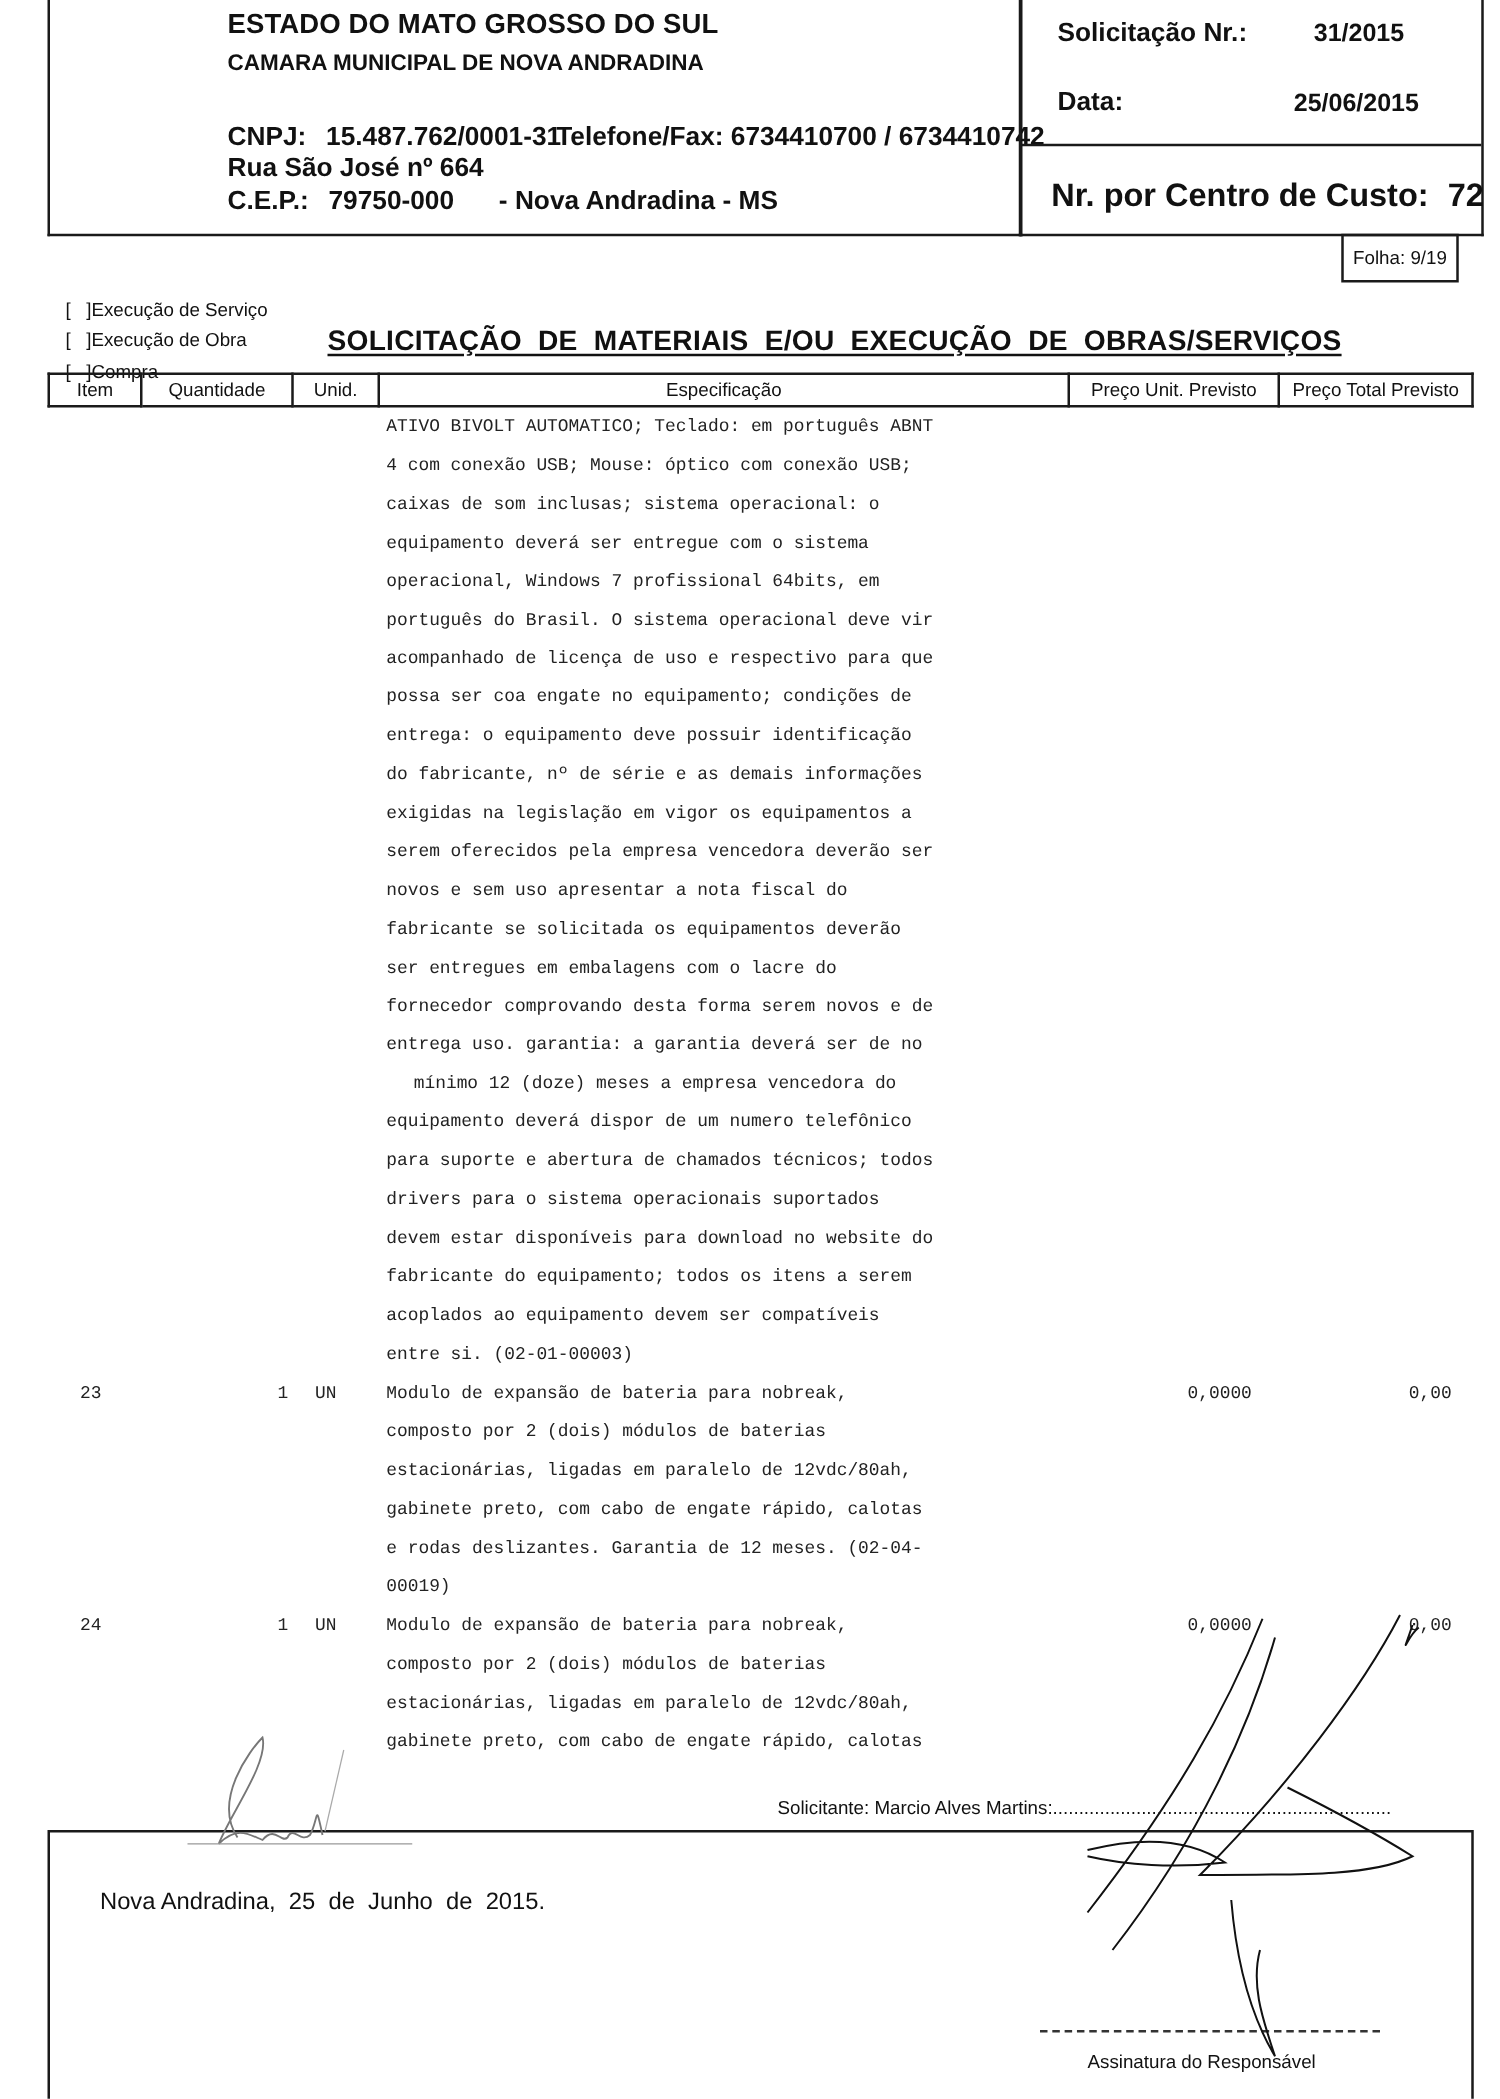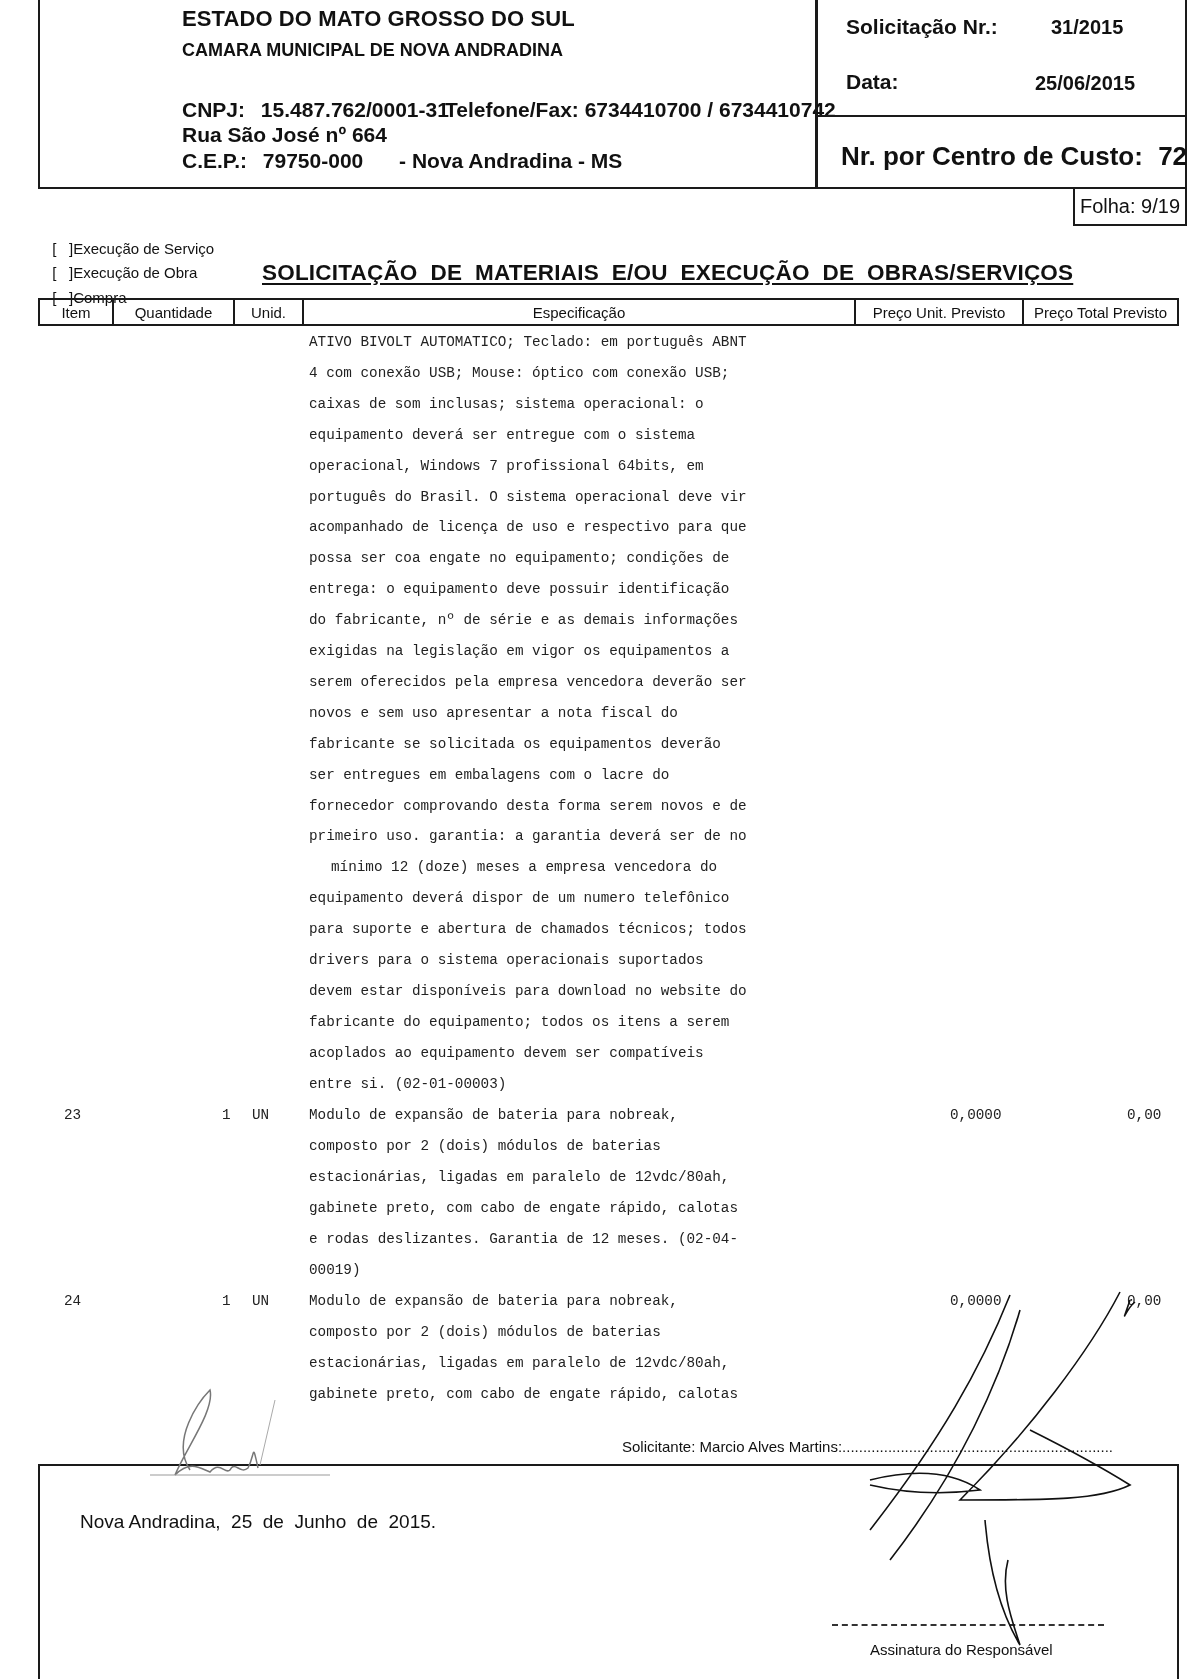--- a/index.html
+++ b/index.html
@@ -2,21 +2,21 @@
 <html><head>
 <meta charset="utf-8">
 <style>
   html, body { margin:0; padding:0; background:#ffffff; }
   body { width:1200px; height:1679px; position:relative; overflow:hidden; color:#111; font-family:"Liberation Sans", sans-serif; }
   .abs { position:absolute; }
   .box { position:absolute; border:2px solid #1a1a1a; box-sizing:border-box; }
   .hdr-left { left:38px; top:-4px; width:780px; height:193px; border-top:none; }
   .hdr-right { left:815px; top:-4px; width:372px; height:193px; border-top:none; }
   .hdr-right .divider { position:absolute; left:0; right:0; top:119px; border-top:2px solid #1a1a1a; }
-  .folha { left:1073px; top:187px; width:114px; height:39px; font-size:20px; display:flex; align-items:center; justify-content:center; }
+  .folha { left:1073px; top:187px; width:94px; height:39px; font-size:15px; display:flex; align-items:center; justify-content:center; }
   .state { left:182px; top:6px; font-size:22px; font-weight:bold; letter-spacing:0.1px; }
   .camara { left:182px; top:40px; font-size:18px; font-weight:bold; }
   .small-b { font-size:21px; font-weight:bold; }
   .big-b { font-size:21px; font-weight:bold; }
   .chk { left:44px; font-size:15px; white-space:pre; }
   .title { left:262px; top:260px; font-size:22.5px; font-weight:bold; text-decoration:underline; text-underline-offset:3px; letter-spacing:0.2px; }
   table.thead { position:absolute; left:38px; top:298px; width:1141px; border-collapse:collapse; }
   table.thead td { border:2px solid #1a1a1a; height:24px; padding:0; font-size:15px; text-align:center; }
   .mono { font-family:"Liberation Mono", monospace; font-size:14.3px; color:#222; white-space:pre; }
   .spec-line { position:absolute; left:309px; }
@@ -98,21 +98,21 @@
     <div class="mono spec-line" style="top: 519.4px;">acompanhado de licença de uso e respectivo para que</div>
     <div class="mono spec-line" style="top: 550.3px;">possa ser coa engate no equipamento; condições de</div>
     <div class="mono spec-line" style="top: 581.2px;">entrega: o equipamento deve possuir identificação</div>
     <div class="mono spec-line" style="top: 612.1px;">do fabricante, nº de série e as demais informações</div>
     <div class="mono spec-line" style="top: 643px;">exigidas na legislação em vigor os equipamentos a</div>
     <div class="mono spec-line" style="top: 673.9px;">serem oferecidos pela empresa vencedora deverão ser</div>
     <div class="mono spec-line" style="top: 704.8px;">novos e sem uso apresentar a nota fiscal do</div>
     <div class="mono spec-line" style="top: 735.7px;">fabricante se solicitada os equipamentos deverão</div>
     <div class="mono spec-line" style="top: 766.6px;">ser entregues em embalagens com o lacre do</div>
     <div class="mono spec-line" style="top: 797.5px;">fornecedor comprovando desta forma serem novos e de</div>
-    <div class="mono spec-line" style="top: 828.4px;">primeiro uso. garantia: a garantia deverá ser de no</div>
+    <div class="mono spec-line" style="top: 828.4px;">entrega uso. garantia: a garantia deverá ser de no</div>
     <div class="mono spec-line" style="top: 859.3px; padding-left: 22px;">mínimo 12 (doze) meses a empresa vencedora do</div>
     <div class="mono spec-line" style="top: 890.2px;">equipamento deverá dispor de um numero telefônico</div>
     <div class="mono spec-line" style="top: 921.1px;">para suporte e abertura de chamados técnicos; todos</div>
     <div class="mono spec-line" style="top: 952px;">drivers para o sistema operacionais suportados</div>
     <div class="mono spec-line" style="top: 982.9px;">devem estar disponíveis para download no website do</div>
     <div class="mono spec-line" style="top: 1013.8px;">fabricante do equipamento; todos os itens a serem</div>
     <div class="mono spec-line" style="top: 1044.7px;">acoplados ao equipamento devem ser compatíveis</div>
     <div class="mono spec-line" style="top: 1075.6px;">entre si. (02-01-00003)</div>
   </div>
 

